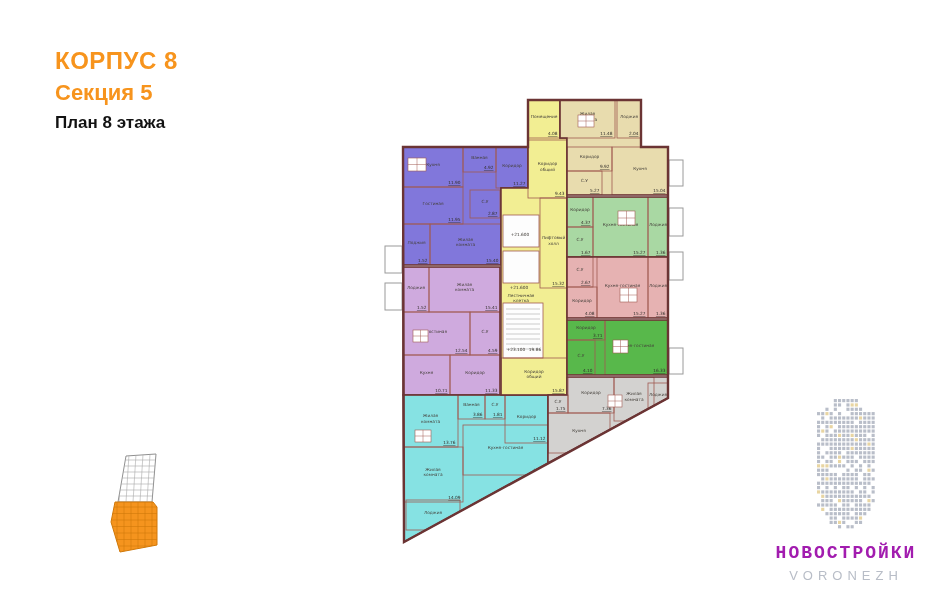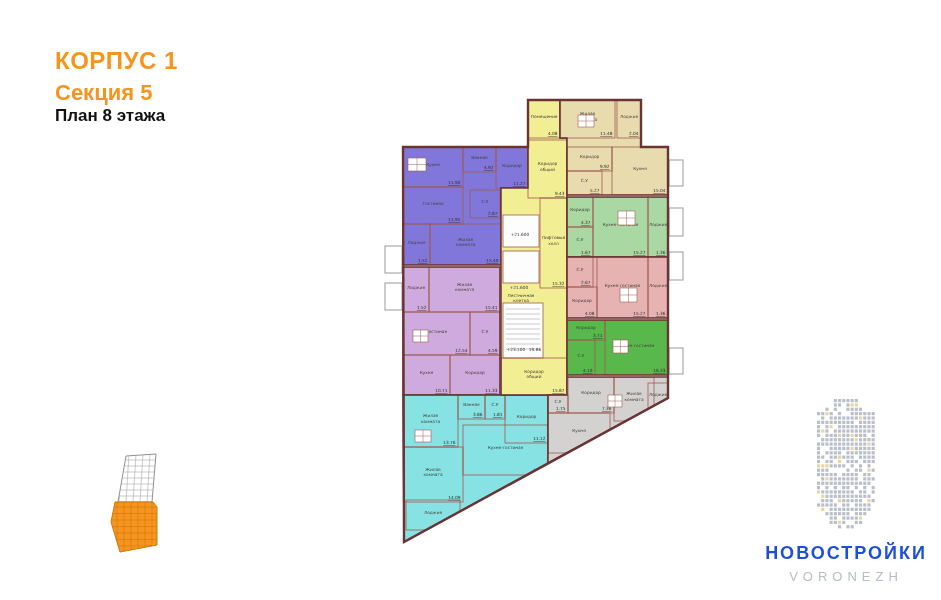--- a/index.html
+++ b/index.html
@@ -1,36 +1,36 @@
 <!DOCTYPE html>
 <html><head>
 <meta charset="utf-8">
 <style>
   html,body{margin:0;padding:0;background:#fff;}
   .page{position:relative;width:941px;height:600px;background:#ffffff;overflow:hidden;
         font-family:"Liberation Sans",sans-serif;}
   header{position:absolute;left:55px;top:47px;}
   .t1{font-size:24px;font-weight:bold;letter-spacing:.5px;}
   .t2{font-size:22px;font-weight:bold;margin-top:5px;}
-  .t3{font-size:17px;font-weight:bold;color:#121212;}
+  .t3{font-size:17px;font-weight:bold;color:#121212;margin-top:7px;}
   #plan{position:absolute;left:0;top:0;}
   #minimap{position:absolute;left:100px;top:452px;}
   .logo{position:absolute;left:763px;top:396px;width:166px;text-align:center;}
   .logo-title{font-size:18px;font-weight:bold;letter-spacing:2px;margin-top:3px;}
   .logo-sub{font-size:13px;letter-spacing:5px;margin-top:5px;}
   .rl{font:4.3px "DejaVu Sans",sans-serif;fill:#45403b;}
   .rv{font:4.3px "DejaVu Sans",sans-serif;fill:#322e2a;text-decoration:underline;}
   .rm{font:4.3px "DejaVu Sans",sans-serif;fill:#3c3833;}
 </style>
 </head>
 <body>
 
 <div class="page">
   <header>
-    <div class="t1" style="color: rgb(247, 148, 29);">КОРПУС 1</div>
+    <div class="t1" style="color: rgb(247, 148, 29);">КОРПУС 8</div>
     <div class="t2" style="color: rgb(247, 148, 29);">Секция 5</div>
     <div class="t3">План 8 этажа</div>
   </header>
 
   <svg id="plan" width="941" height="600" viewBox="0 0 941 600">
       <rect x="385" y="246" width="17" height="27" fill="#ffffff" stroke="#9a9a9a" stroke-width="1"></rect>
       <rect x="385" y="283" width="17" height="27" fill="#ffffff" stroke="#9a9a9a" stroke-width="1"></rect>
       <rect x="669" y="160" width="14" height="26" fill="#ffffff" stroke="#9a9a9a" stroke-width="1"></rect>
       <rect x="669" y="208" width="14" height="28" fill="#ffffff" stroke="#9a9a9a" stroke-width="1"></rect>
       <rect x="669" y="252" width="14" height="28" fill="#ffffff" stroke="#9a9a9a" stroke-width="1"></rect>
@@ -648,16 +648,16 @@
         <rect x="43.6" y="124.79999999999998" width="3.1" height="3.2" fill="#b9bec9"></rect>
         <rect x="47.8" y="124.79999999999998" width="3.1" height="3.2" fill="#b9bec9"></rect>
         <rect x="52" y="124.79999999999998" width="3.1" height="3.2" fill="#e8d5a2"></rect>
         <rect x="56.2" y="124.79999999999998" width="3.1" height="3.2" fill="#b9bec9"></rect>
         <rect x="68.80000000000001" y="124.79999999999998" width="3.1" height="3.2" fill="#b9bec9"></rect>
         <rect x="73" y="124.79999999999998" width="3.1" height="3.2" fill="#b9bec9"></rect>
         <rect x="52" y="129.14999999999998" width="3.1" height="3.2" fill="#b9bec9"></rect>
         <rect x="60.400000000000006" y="129.14999999999998" width="3.1" height="3.2" fill="#b9bec9"></rect>
         <rect x="64.6" y="129.14999999999998" width="3.1" height="3.2" fill="#b9bec9"></rect>
       </svg>
-    <div class="logo-title" style="color: #1d4ed8;">НОВОСТРОЙКИ</div>
+    <div class="logo-title" style="color: #a21caf; font-family: Liberation Mono, monospace;">НОВОСТРОЙКИ</div>
     <div class="logo-sub" style="color: rgb(184, 189, 199);">VORONEZH</div>
   </div>
 </div>
 
 </body></html>

